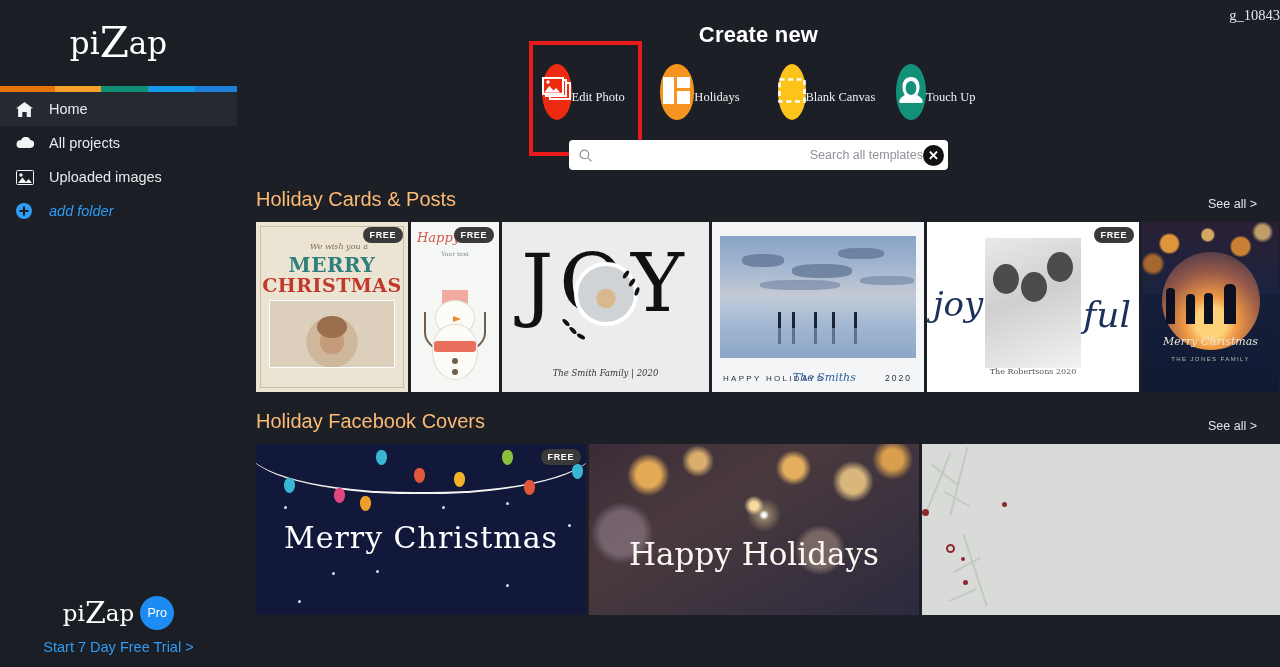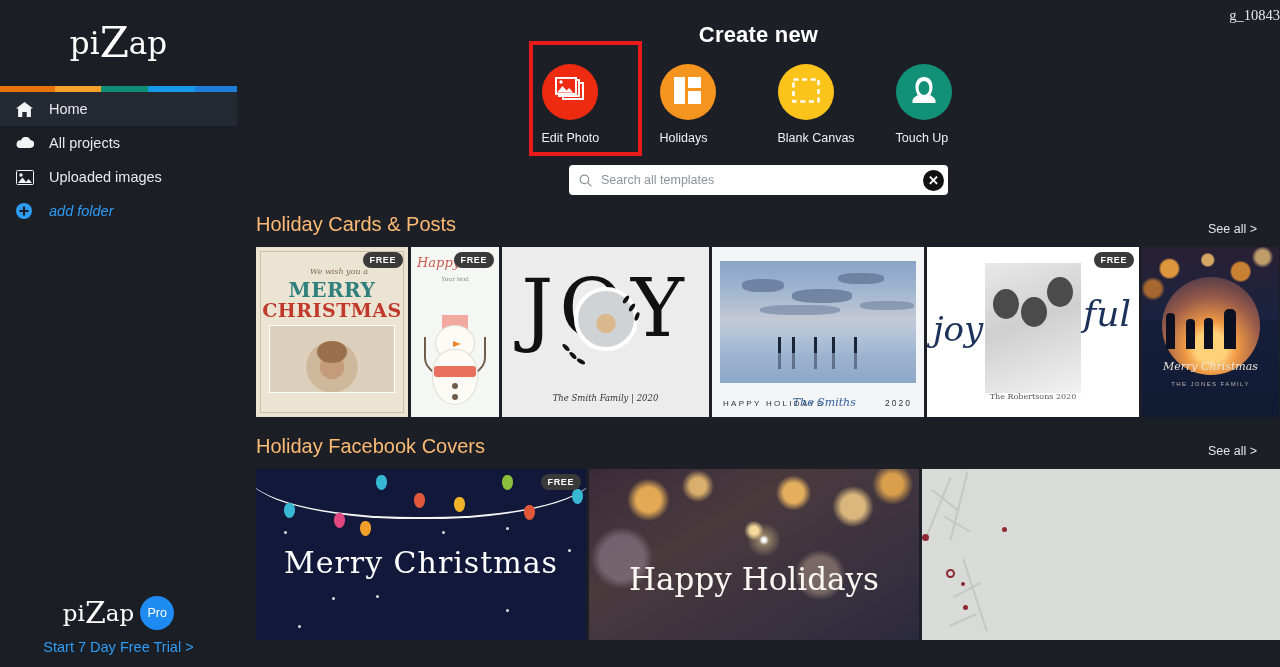--- a/index.html
+++ b/index.html
@@ -113,23 +113,24 @@
     letter-spacing: .2px;
   }
 
   .actions {
     display: flex; justify-content: center;
     gap: 38px;
     margin-top: 16px;
   }
   .action {
     width: 80px;
-    display: flex; flex-direction: column; align-items: flex-start;
+    display: flex; flex-direction: row; align-items: center;
     cursor: pointer;
     position: relative;
+    font-family: Liberation Serif, serif;
   }
   .action .circle {
     width: 56px; height: 56px; border-radius: 50%;
     display: flex; align-items: center; justify-content: center;
   }
   .action .lbl {
     margin-top: 11px;
     color: #f0f1f4; font-size: 12.5px;
     white-space: nowrap;
   }
@@ -151,20 +152,21 @@
     padding: 0 4px 0 10px;
     position: relative;
   }
   .searchbox .mag { color: #8b8f96; display:flex; }
   .searchbox input {
     flex: 1; border: 0; outline: 0;
     font-size: 12.5px; color: #b91c1c;
     font-family: "Liberation Sans", sans-serif;
     padding-left: 9px;
     background: transparent;
+    text-align: right;
   }
   .searchbox input::placeholder { color: #8e9299; }
   .clear-btn {
     width: 21px; height: 21px; border-radius: 50%;
     background: #111; color: #fff;
     display: flex; align-items: center; justify-content: center;
     font-size: 13px; cursor: pointer; font-weight: bold;
     flex: 0 0 21px;
   }
 
@@ -257,21 +259,21 @@
     font-family:"DejaVu Serif", serif; font-style:italic; font-size:11px; color:#2f5f9e;}
   .c4 .yr { position:absolute; bottom:9px; right:12px; font-size:8.5px; letter-spacing:2px; color:#2a3142;}
 
   
   .c5 { width: 212px; background: #ffffff; }
   .c5 .ph {position:absolute; left:58px; width:96px; top:16px; height:130px;
     background: linear-gradient(160deg,#e9e9e9,#cfcfcf 45%,#f2f2f2);}
   .c5 .ph .h1,.c5 .ph .h2,.c5 .ph .h3{position:absolute;border-radius:50%;background:#4b4b4b;}
   .c5 .joy {position:absolute; left:6px; top:62px; font-family:"DejaVu Serif", serif;
     font-style:italic; font-size:34px; color:#1b3159; z-index:4;}
-  .c5 .ful {position:absolute; right:8px; top:46px; font-family:"DejaVu Serif", serif;
+  .c5 .ful {position:absolute; right:8px; top:72px; font-family:"DejaVu Serif", serif;
     font-style:italic; font-size:36px; color:#1b3159; z-index:4;}
   .c5 .nm {position:absolute; bottom:16px; width:100%; text-align:center;
     font-family:"DejaVu Serif", serif; font-size:8px; color:#555;}
 
   
   .c6 { width: 137px; background: linear-gradient(#1b2340, #101a33); }
   .c6 .bokeh{position:absolute; top:0; left:0; right:0; height:72px;
     background: radial-gradient(circle at 20% 30%, rgba(255,170,60,.85) 0 7%, transparent 9%),
                 radial-gradient(circle at 48% 18%, rgba(255,200,110,.8) 0 6%, transparent 8%),
                 radial-gradient(circle at 72% 34%, rgba(255,160,50,.75) 0 8%, transparent 10%),

